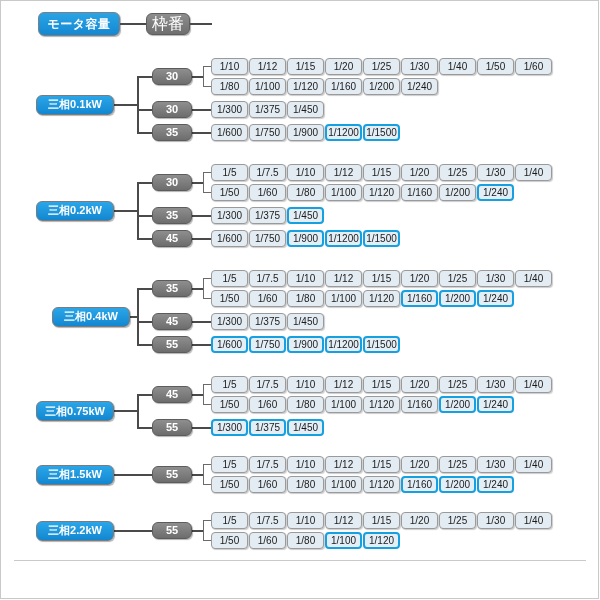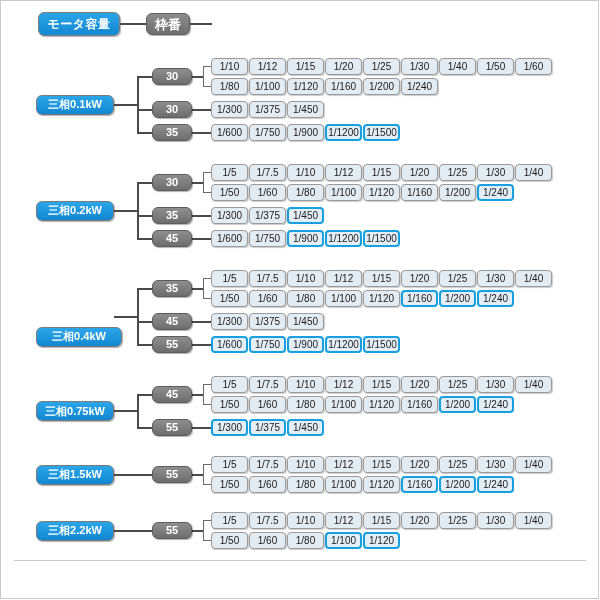--- a/index.html
+++ b/index.html
@@ -35,21 +35,21 @@
     border:1px solid #7f7f7f;
     color:#ffffff;
     font-size:12px;font-weight:bold;
     letter-spacing:.5px;
     box-shadow:1px 1px 1px rgba(0,0,0,.30);
   }
   .hdr-frame{
     background:linear-gradient(#8d8d8d,#6e6e6e);
     border:1px solid #5d5d5d;
     color:#ffffff;
-    font-size:13px;font-weight:bold;
+    font-size:16px;font-weight:normal;
     box-shadow:1px 1px 1px rgba(0,0,0,.30);
   }
   .hdr-ratio{
     background:#c3dff2;
     border:1px solid #8d8d8d;
     color:#1b1b1b;
     font-size:13px;font-weight:bold;
     letter-spacing:7px;
     text-indent:7px;
     box-shadow:1px 1px 1px rgba(0,0,0,.25);
@@ -233,21 +233,21 @@
       <div class="pill chip hl" style="left:211px;top:336px;width:37px;height:17px;">1/600</div>
       <div class="pill chip hl" style="left:249px;top:336px;width:37px;height:17px;">1/750</div>
       <div class="pill chip hl" style="left:287px;top:336px;width:37px;height:17px;">1/900</div>
       <div class="pill chip hl" style="left:325px;top:336px;width:37px;height:17px;">1/1200</div>
       <div class="pill chip hl" style="left:363px;top:336px;width:37px;height:17px;">1/1500</div>
       <div class="ln h" style="left:192px;top:343.5px;width:19px;"></div>
       <div class="pill frm" style="left:152px;top:336px;width:40px;height:17px;">55</div>
       <div class="ln h" style="left:137px;top:343.5px;width:15px;"></div>
       <div class="ln v" style="left:137px;top:287.5px;height:58px;"></div>
       <div class="ln h" style="left:114px;top:315.5px;width:23px;"></div>
-      <div class="pill cap" style="left:36px;top:306.5px;width:86px;height:20px;margin-top:20px;">三相0.4kW</div>
+      <div class="pill cap" style="left:52px;top:306.5px;width:78px;height:20px;">三相0.4kW</div>
       <div class="pill chip" style="left:211px;top:376px;width:37px;height:17px;">1/5</div>
       <div class="pill chip" style="left:249px;top:376px;width:37px;height:17px;">1/7.5</div>
       <div class="pill chip" style="left:287px;top:376px;width:37px;height:17px;">1/10</div>
       <div class="pill chip" style="left:325px;top:376px;width:37px;height:17px;">1/12</div>
       <div class="pill chip" style="left:363px;top:376px;width:37px;height:17px;">1/15</div>
       <div class="pill chip" style="left:401px;top:376px;width:37px;height:17px;">1/20</div>
       <div class="pill chip" style="left:439px;top:376px;width:37px;height:17px;">1/25</div>
       <div class="pill chip" style="left:477px;top:376px;width:37px;height:17px;">1/30</div>
       <div class="pill chip" style="left:515px;top:376px;width:37px;height:17px;">1/40</div>
       <div class="ln hair h" style="left:203px;top:384px;width:8px;"></div>

